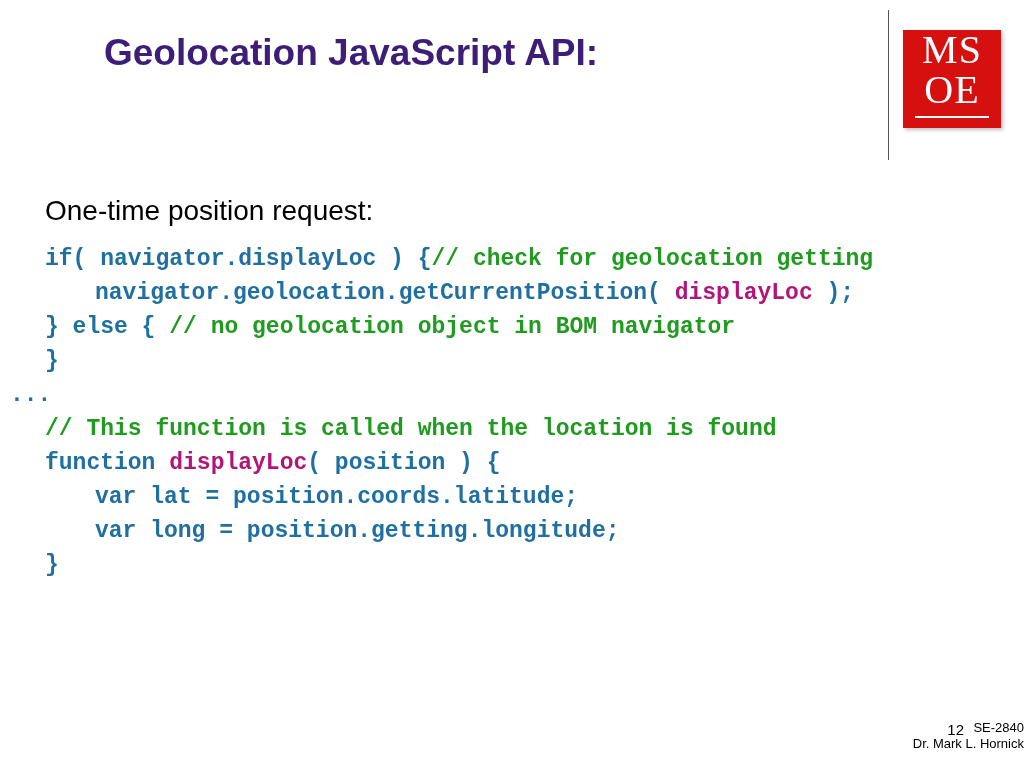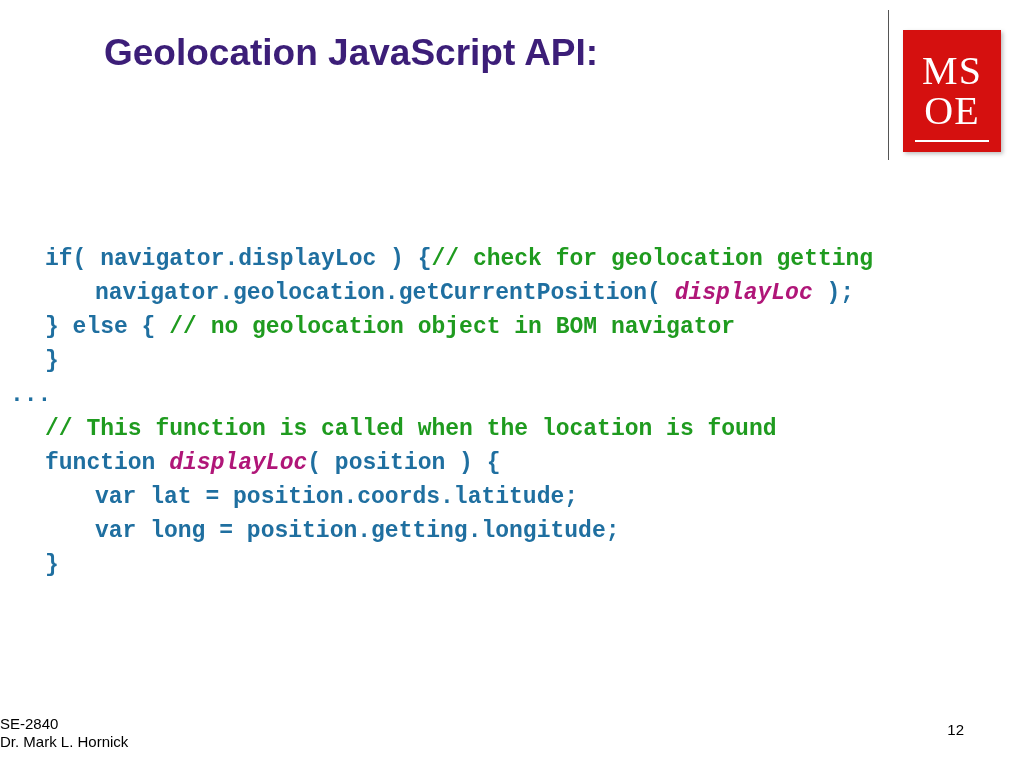--- a/index.html
+++ b/index.html
@@ -26,26 +26,25 @@
   width: 1px;
   height: 150px;
   background: #555;
 }
 
 .logo {
   position: absolute;
   left: 903px;
   top: 30px;
   width: 98px;
-  height: 122px;
+  height: 98px;
   background: #d5100f;
   display: flex;
   flex-direction: column;
   align-items: center;
-  justify-content: center;
   box-shadow: 2px 2px 4px rgba(0,0,0,0.25);
 }
 .logo-text {
   color: #fff;
   font-family: "Times New Roman", Times, serif;
   font-size: 40px;
   line-height: 40px;
   letter-spacing: 1px;
   position: relative;
 }
@@ -76,29 +75,29 @@
   font-weight: bold;
   line-height: 1.48;
 }
 .code .line { white-space: pre; }
 .pad1 { padding-left: 45px; }
 .pad2 { padding-left: 95px; }
 .pad0 { padding-left: 10px; }
 
 .kw  { color: #1f6fa0; }   
 .cm  { color: #1f9b1f; }   
-.fn  { color: #b01678; font-style: italic; }   
+.fn  { color: #b01678; }   
 
 .footer {
   position: absolute;
   width: 1024px;
   left: 0;
   bottom: 16px;
-  text-align: left;
-  font-size: 15px;
+  text-align: right;
+  font-size: 13px;
   color: #000;
   line-height: 1.25;
 }
 .pagenum {
   position: absolute;
   right: 60px;
   bottom: 30px;
   font-size: 15px;
   color: #000;
   text-align: right;
@@ -114,20 +113,21 @@
   </h1>
 
   <div class="vline"></div>
 
   <div class="logo">
     <div class="logo-text">MS</div>
     <div class="logo-text">OE</div>
     <div class="underline"></div>
   </div>
 
+  <div class="subtitle">One-time position request:</div>
 
   <div class="code">
     <div class="line pad1"><span class="kw">if( navigator.displayLoc ) {</span><span class="cm">// check for geolocation getting</span></div>
     <div class="line pad2"><span class="kw">navigator.geolocation.getCurrentPosition( </span><span class="fn">displayLoc </span><span class="kw">);</span></div>
     <div class="line pad1"><span class="kw">} else { </span><span class="cm">// no geolocation object in BOM navigator</span></div>
     <div class="line pad1"><span class="kw">}</span></div>
     <div class="line pad0"><span class="kw">...</span></div>
     <div class="line pad1"><span class="cm">// This function is called when the location is found</span></div>
     <div class="line pad1"><span class="kw">function </span><span class="fn">displayLoc</span><span class="kw">( position ) {</span></div>
     <div class="line pad2"><span class="kw">var lat = position.coords.latitude;</span></div>

